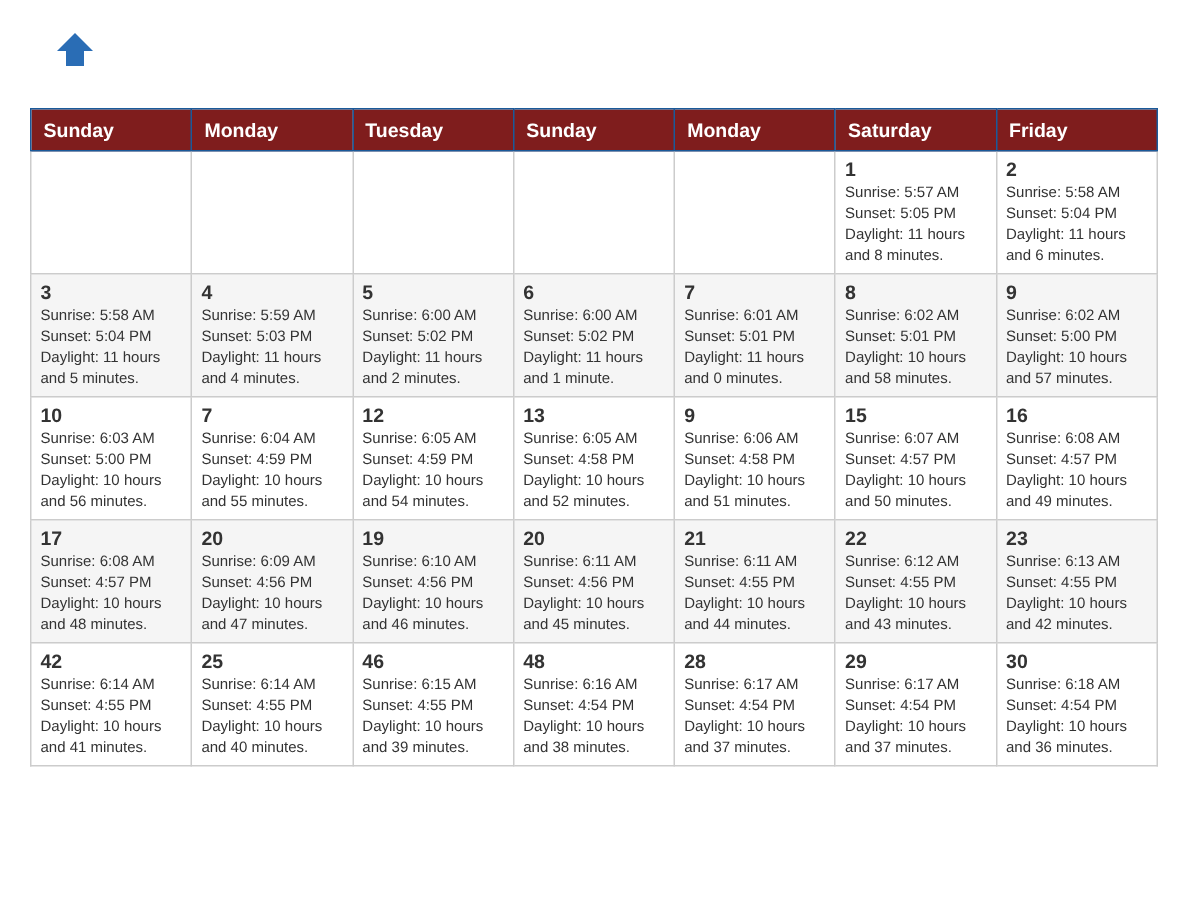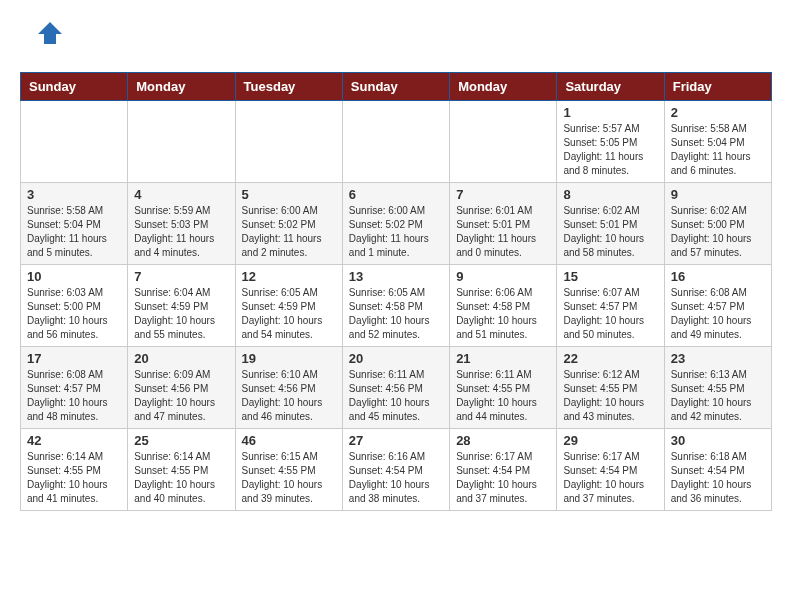--- a/index.html
+++ b/index.html
@@ -229,21 +229,21 @@
         </td>
         <td>
           <span class="day-number">25</span>
           <div class="day-info">Sunrise: 6:14 AM<br>Sunset: 4:55 PM<br>Daylight: 10 hours and 40 minutes.</div>
         </td>
         <td>
           <span class="day-number">46</span>
           <div class="day-info">Sunrise: 6:15 AM<br>Sunset: 4:55 PM<br>Daylight: 10 hours and 39 minutes.</div>
         </td>
         <td>
-          <span class="day-number">27</span>
+          <span class="day-number">48</span>
           <div class="day-info">Sunrise: 6:16 AM<br>Sunset: 4:54 PM<br>Daylight: 10 hours and 38 minutes.</div>
         </td>
         <td>
           <span class="day-number">28</span>
           <div class="day-info">Sunrise: 6:17 AM<br>Sunset: 4:54 PM<br>Daylight: 10 hours and 37 minutes.</div>
         </td>
         <td>
           <span class="day-number">29</span>
           <div class="day-info">Sunrise: 6:17 AM<br>Sunset: 4:54 PM<br>Daylight: 10 hours and 37 minutes.</div>
         </td>

